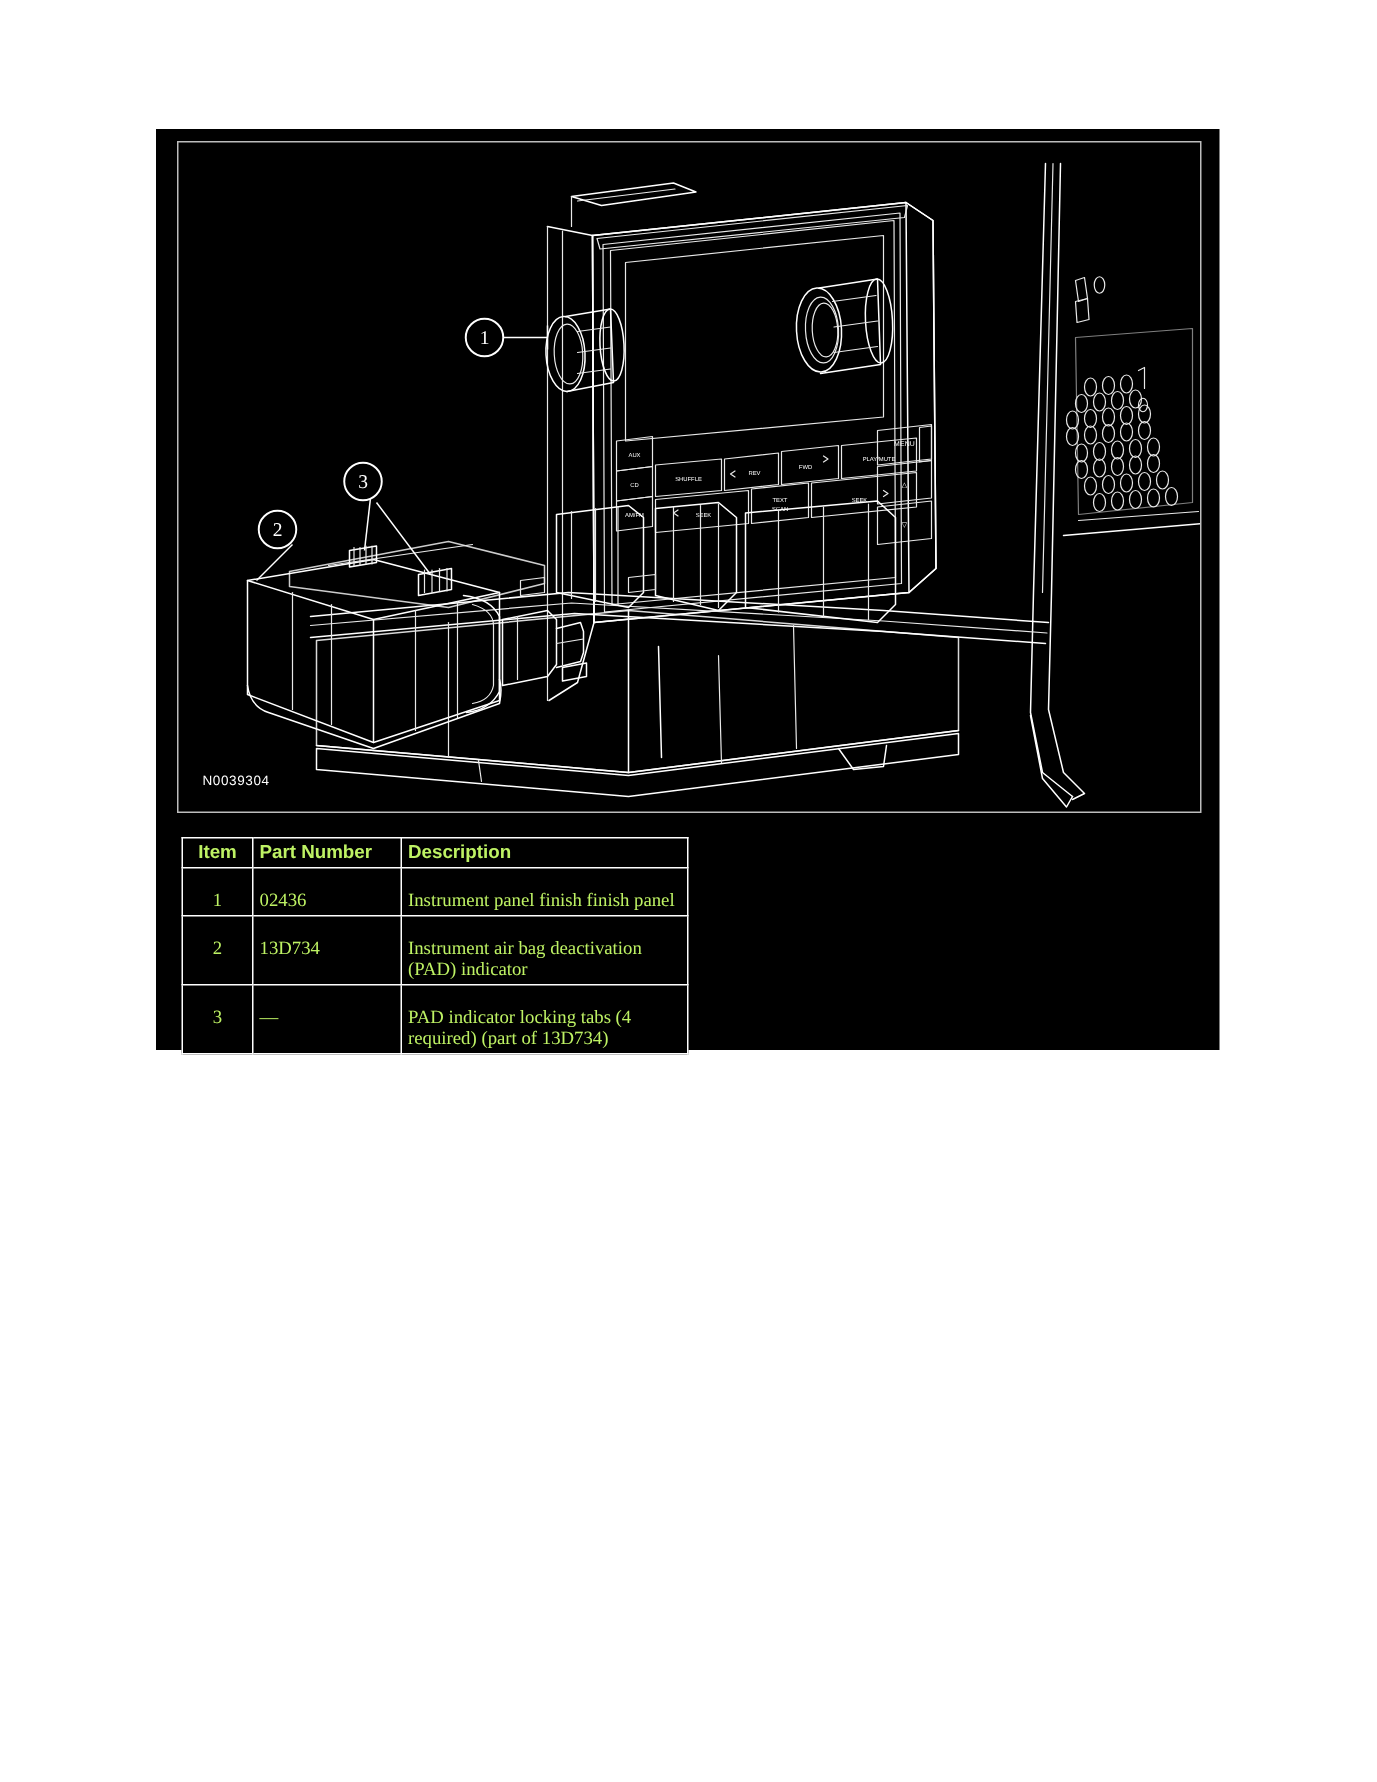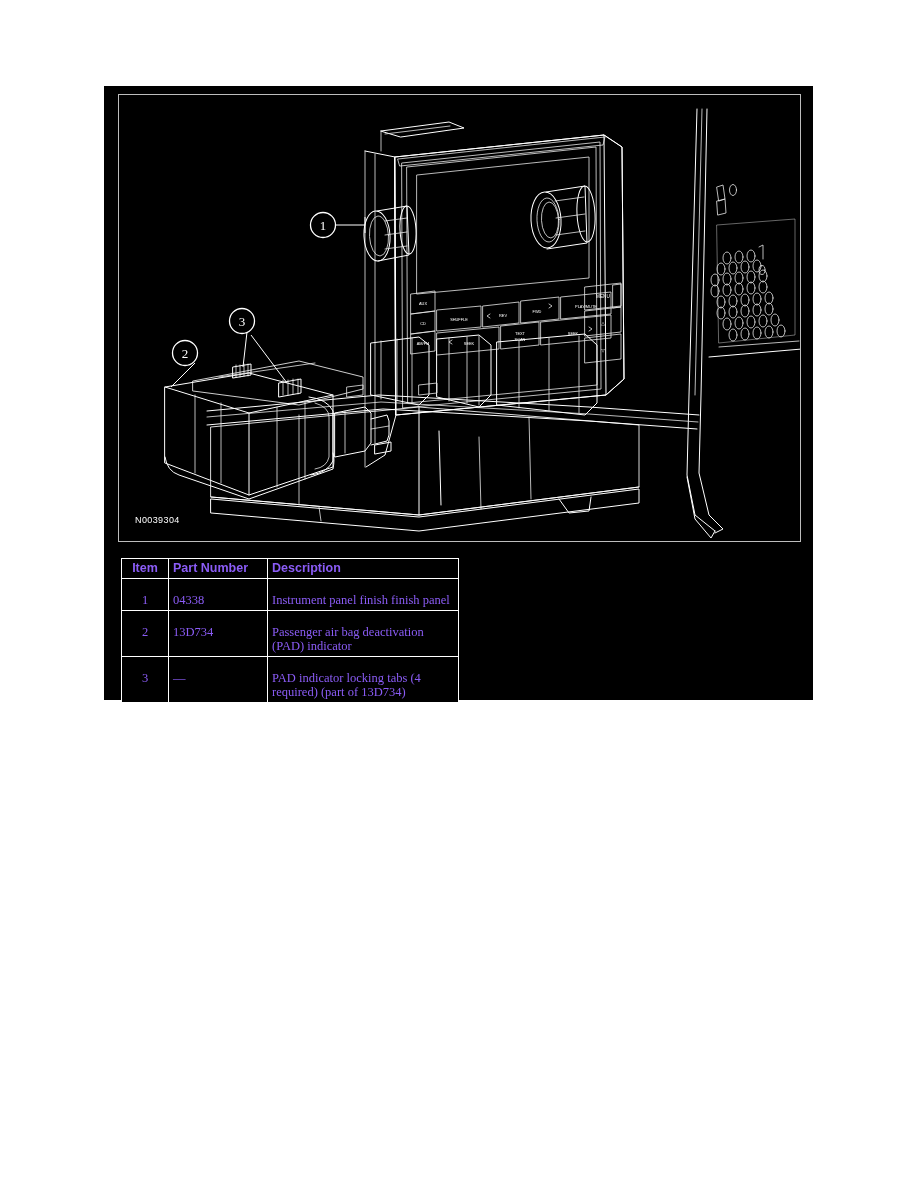--- a/index.html
+++ b/index.html
@@ -85,21 +85,21 @@
     top: 472px;
   }
   table#parts-table {
     border-collapse: collapse;
     background: #000000;
     table-layout: fixed;
   }
   table#parts-table th,
   table#parts-table td {
     border: 1px solid #ffffff;
-    color: #8b5cf6;
+    color: #bef264;
     padding: 14px 4px 3px 4px;
     vertical-align: top;
   }
   table#parts-table th {
     font-family: "Liberation Sans", sans-serif;
     font-weight: bold;
     font-size: 12.5px;
     text-align: left;
     padding-top: 2px;
     padding-bottom: 3px;
@@ -380,27 +380,27 @@
       <thead>
         <tr>
           <th class="th-item">Item</th>
           <th class="th-part">Part Number</th>
           <th class="th-desc">Description</th>
         </tr>
       </thead>
       <tbody>
         <tr>
           <td class="col-item">1</td>
-          <td class="col-part">04338</td>
+          <td class="col-part">02436</td>
           <td class="col-desc">Instrument panel finish finish panel</td>
         </tr>
         <tr>
           <td class="col-item">2</td>
           <td class="col-part">13D734</td>
-          <td class="col-desc">Passenger air bag deactivation (PAD) indicator</td>
+          <td class="col-desc">Instrument air bag deactivation (PAD) indicator</td>
         </tr>
         <tr>
           <td class="col-item">3</td>
           <td class="col-part">—</td>
           <td class="col-desc">PAD indicator locking tabs (4 required) (part of 13D734)</td>
         </tr>
       </tbody>
     </table>
   </div>
 

